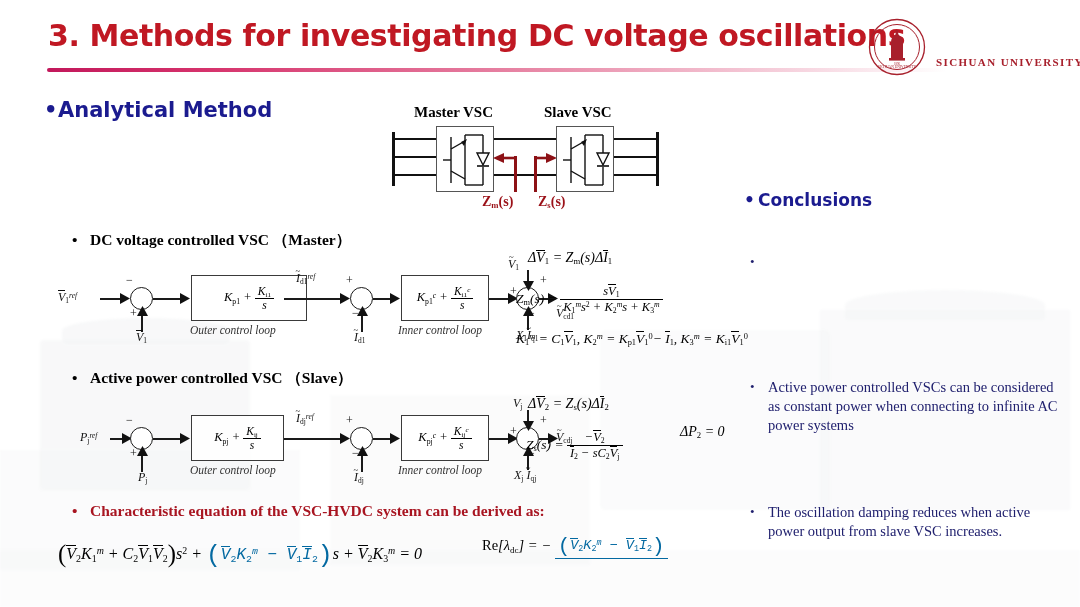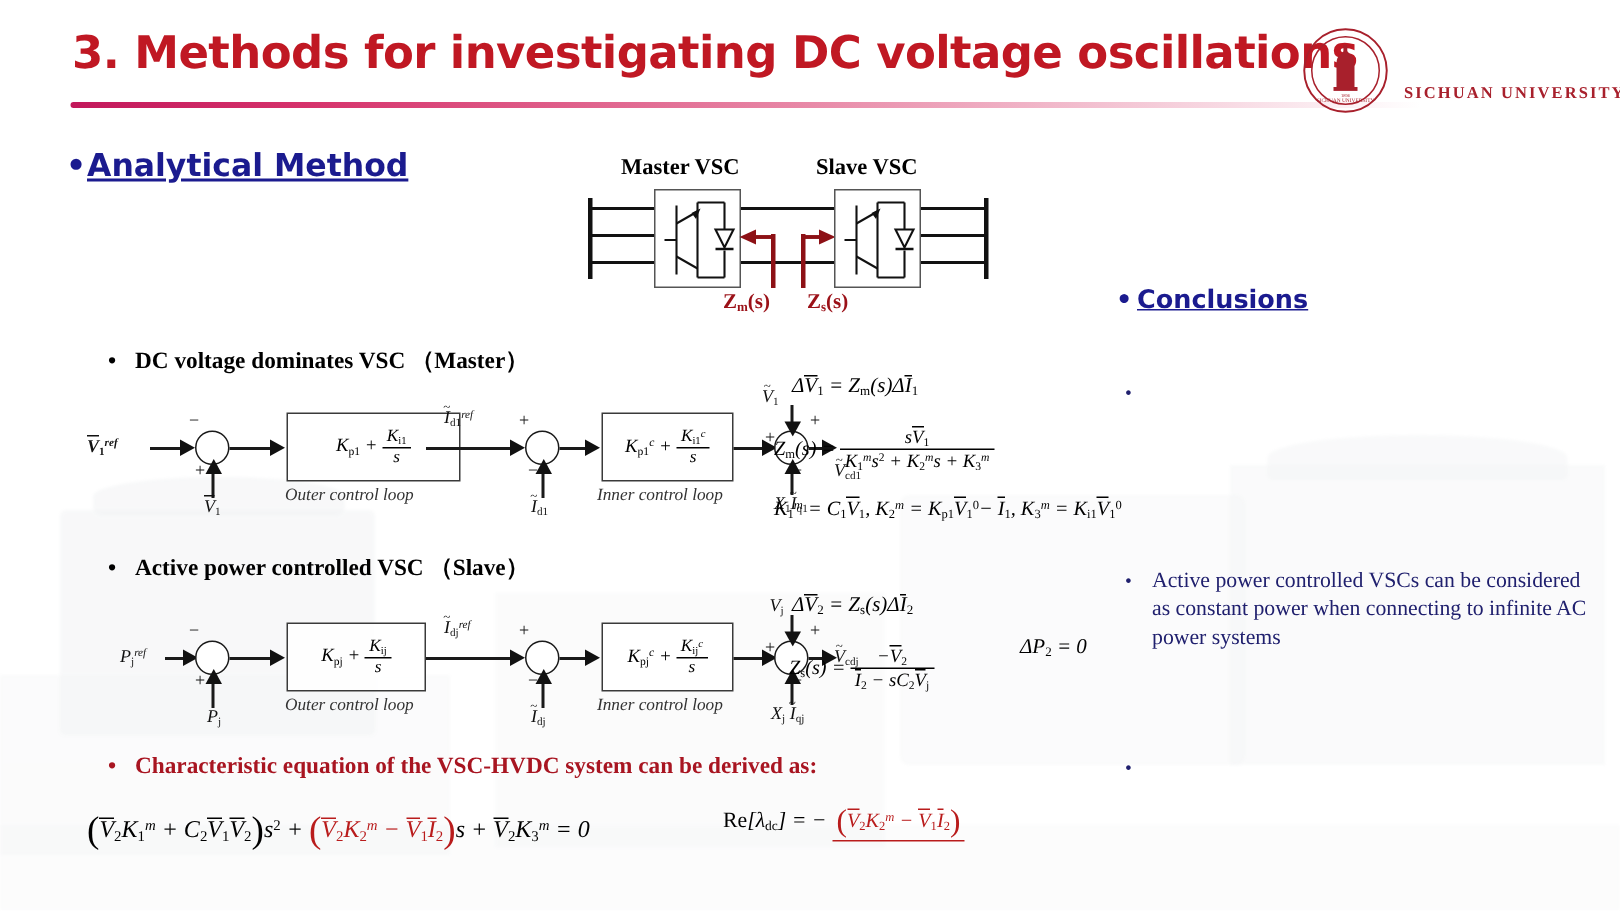--- a/index.html
+++ b/index.html
@@ -45,21 +45,21 @@
   }
   #logo-en {
     position: absolute; left: 68px; top: 38px;
     font-family: "Liberation Serif", serif; font-size: 11px; font-weight: bold;
     color: #a8202c; letter-spacing: 1.4px; white-space: nowrap;
   }
 
   
   .navy-head {
     font-family: "DejaVu Sans", sans-serif; font-weight: bold;
-    color: #1b1b8f; font-size: 21px; white-space: nowrap; text-decoration: underline;
+    color: #1b1b8f; font-size: 21px; white-space: nowrap;
   }
   .bullet-dot {
     display: inline-block; width: 14px; color: #1b1b8f;
     font-family: "DejaVu Sans", sans-serif;
   }
   .sec-head {
     font-family: "Liberation Serif", serif; font-weight: bold;
     font-size: 15.5px; color: #000; white-space: nowrap;
   }
   .red-head {
@@ -126,21 +126,21 @@
   .vsc-cap {
     position: absolute; font-family: "Liberation Serif", serif; font-weight: bold;
     font-size: 15px; color: #000; white-space: nowrap;
   }
   .z-cap {
     position: absolute; font-family: "Liberation Serif", serif; font-weight: bold;
     font-size: 14px; color: #9b1118; white-space: nowrap;
   }
 
   .eq { position: absolute; font-family: "Liberation Serif", serif; color: #000; z-index: 4; }
-  .eq-red { color: #b91c1c; }
+  .eq-red { color: #0369a1; font-family: Liberation Mono, monospace; }
 </style>
 </head>
 <body>
 
 <div id="watermark">
   <div class="blob" style="left:40px; top:40px; width:210px; height:150px; border-radius:4px; opacity:.5;"></div>
   <div class="blob" style="left:62px; top:18px; width:168px; height:26px; border-radius:50% 50% 6px 6px; opacity:.55;"></div>
   <div class="blob" style="left:0px; top:150px; width:300px; height:120px; opacity:.35;"></div>
   <div class="blob" style="left:330px; top:95px; width:260px; height:170px; opacity:.3;"></div>
   <div class="blob" style="left:600px; top:30px; width:230px; height:180px; border-radius:6px; opacity:.35;"></div>
@@ -228,26 +228,26 @@
     </svg>
   </div>
 
   <div class="vwire" style="left:228px; top:34px; width:42px;"></div>
   <div class="vwire" style="left:228px; top:52px; width:42px;"></div>
   <div class="vwire" style="left:228px; top:70px; width:42px;"></div>
   <div class="vbus" style="left:270px; top:28px; width:3px; height:54px;"></div>
 </div>
 
 <div class="abs sec-head" style="left:72px; top:230px;">
-  <span style="display:inline-block;width:18px;">•</span><span>DC voltage dominates VSC （Master）</span>
+  <span style="display:inline-block;width:18px;">•</span><span>DC voltage controlled VSC （Master）</span>
 </div>
 
 <div class="abs" style="left:58px; top:262px; width:470px; height:92px;">
 
-  <div class="bd-lbl" style="left:0px; top:28px;font-weight:bold;">
+  <div class="bd-lbl" style="left:0px; top:28px;">
     <span class="ovl mi">V</span><sub>1</sub><sup class="mi">ref</sup>
   </div>
   <div class="bd-line" style="left:42px; top:36px; width:26px; height:1.6px;"></div>
   <svg style="position:absolute;left:62px;top:30px;" width="12" height="13">
       <polygon points="0,1 10,6.5 0,12" fill="#111"></polygon>
     </svg>
 
   <div class="bd-sum" style="left:72px; top:25px; width:23px; height:23px;"></div>
   <div class="sign" style="left:68px; top:11px;">−</div>
   <div class="sign" style="left:72px; top:44px;">+</div>
@@ -502,13 +502,14 @@
 
 <div class="concl-item" style="left:768px; top:253px;">
   <span class="cb">•</span>
 </div>
 <div class="concl-item" style="left:768px; top:378px;">
   <span class="cb">•</span>
   <span>Active power controlled VSCs can be considered as constant power when connecting to infinite AC power systems</span>
 </div>
 <div class="concl-item" style="left:768px; top:503px;">
   <span class="cb">•</span>
+  <span>The oscillation damping reduces when active power output from slave VSC increases.</span>
 </div>
 
 </body></html>

